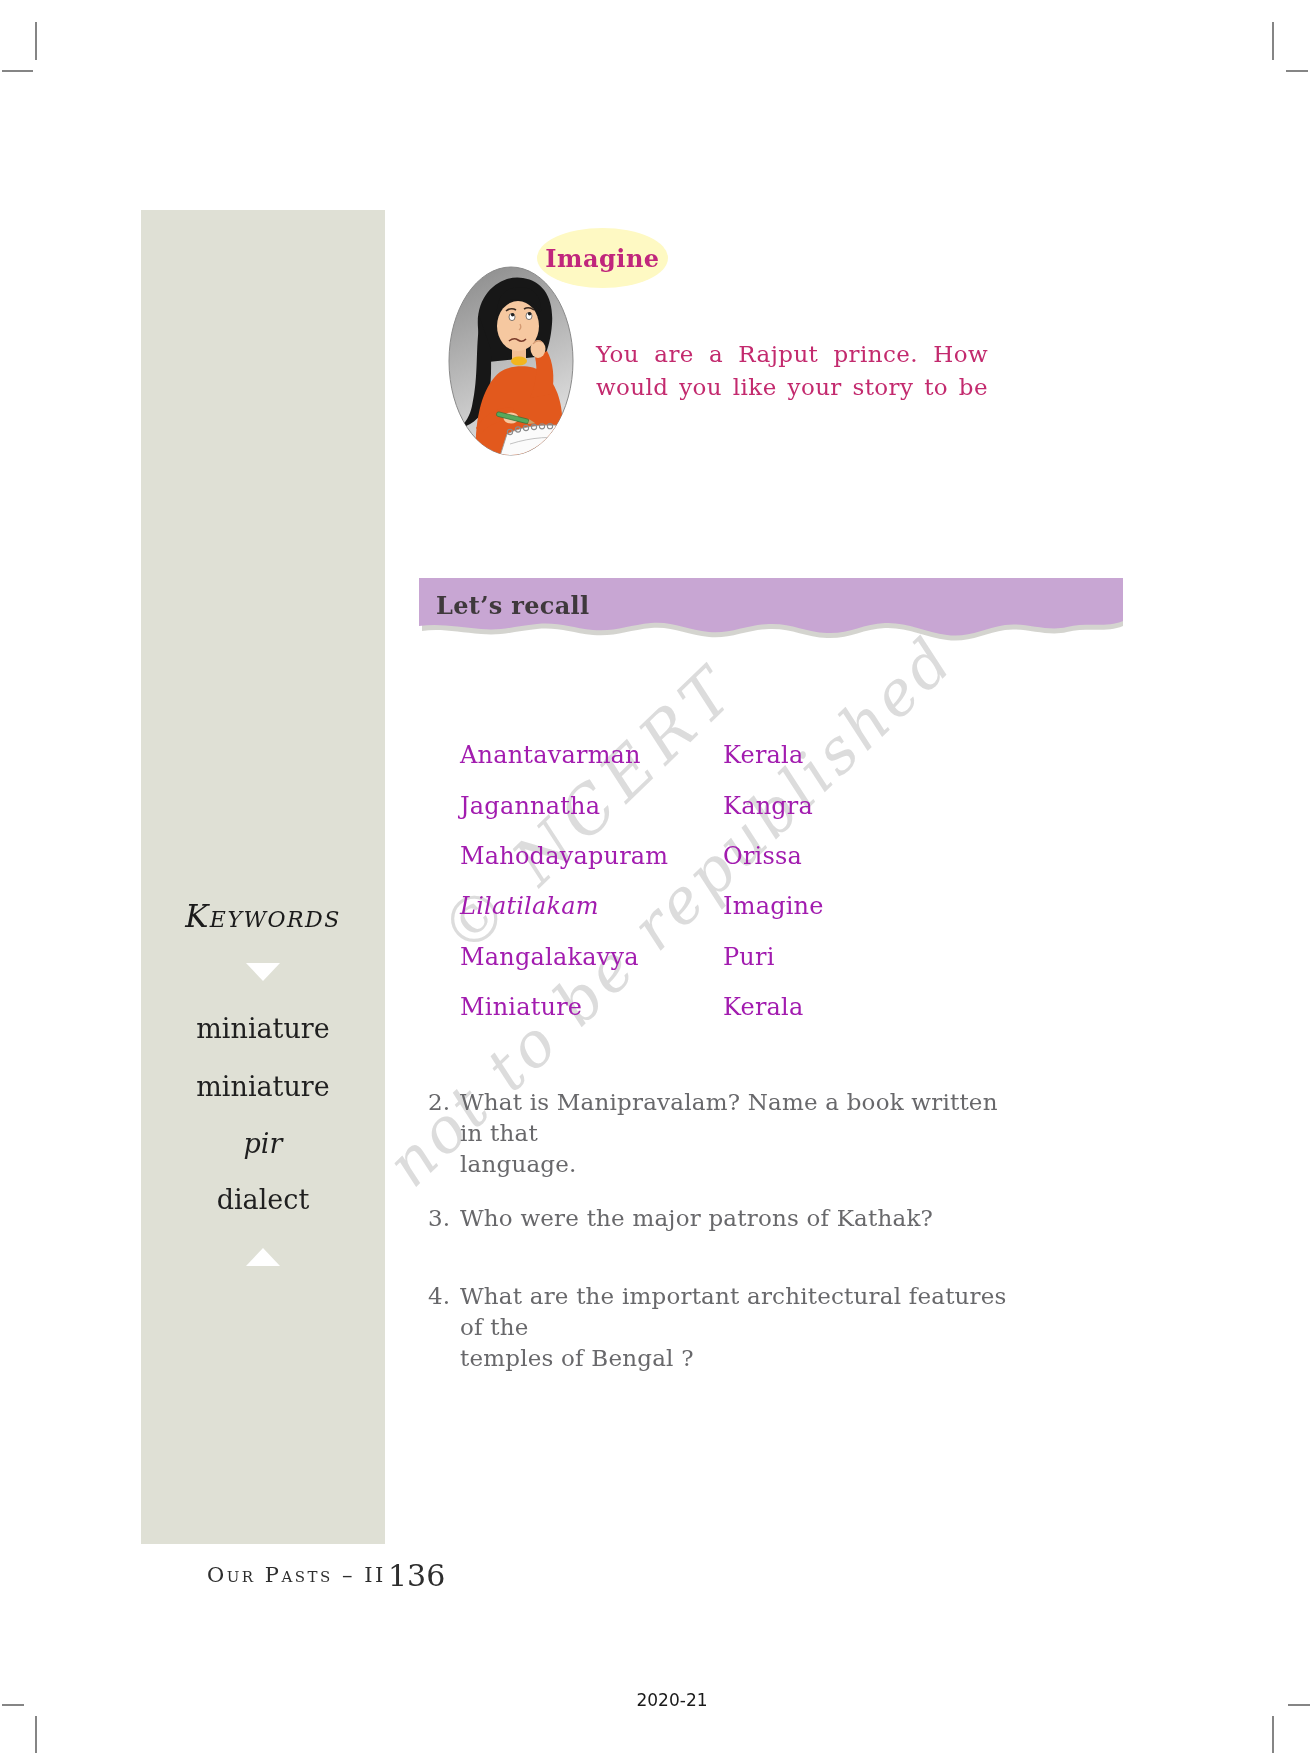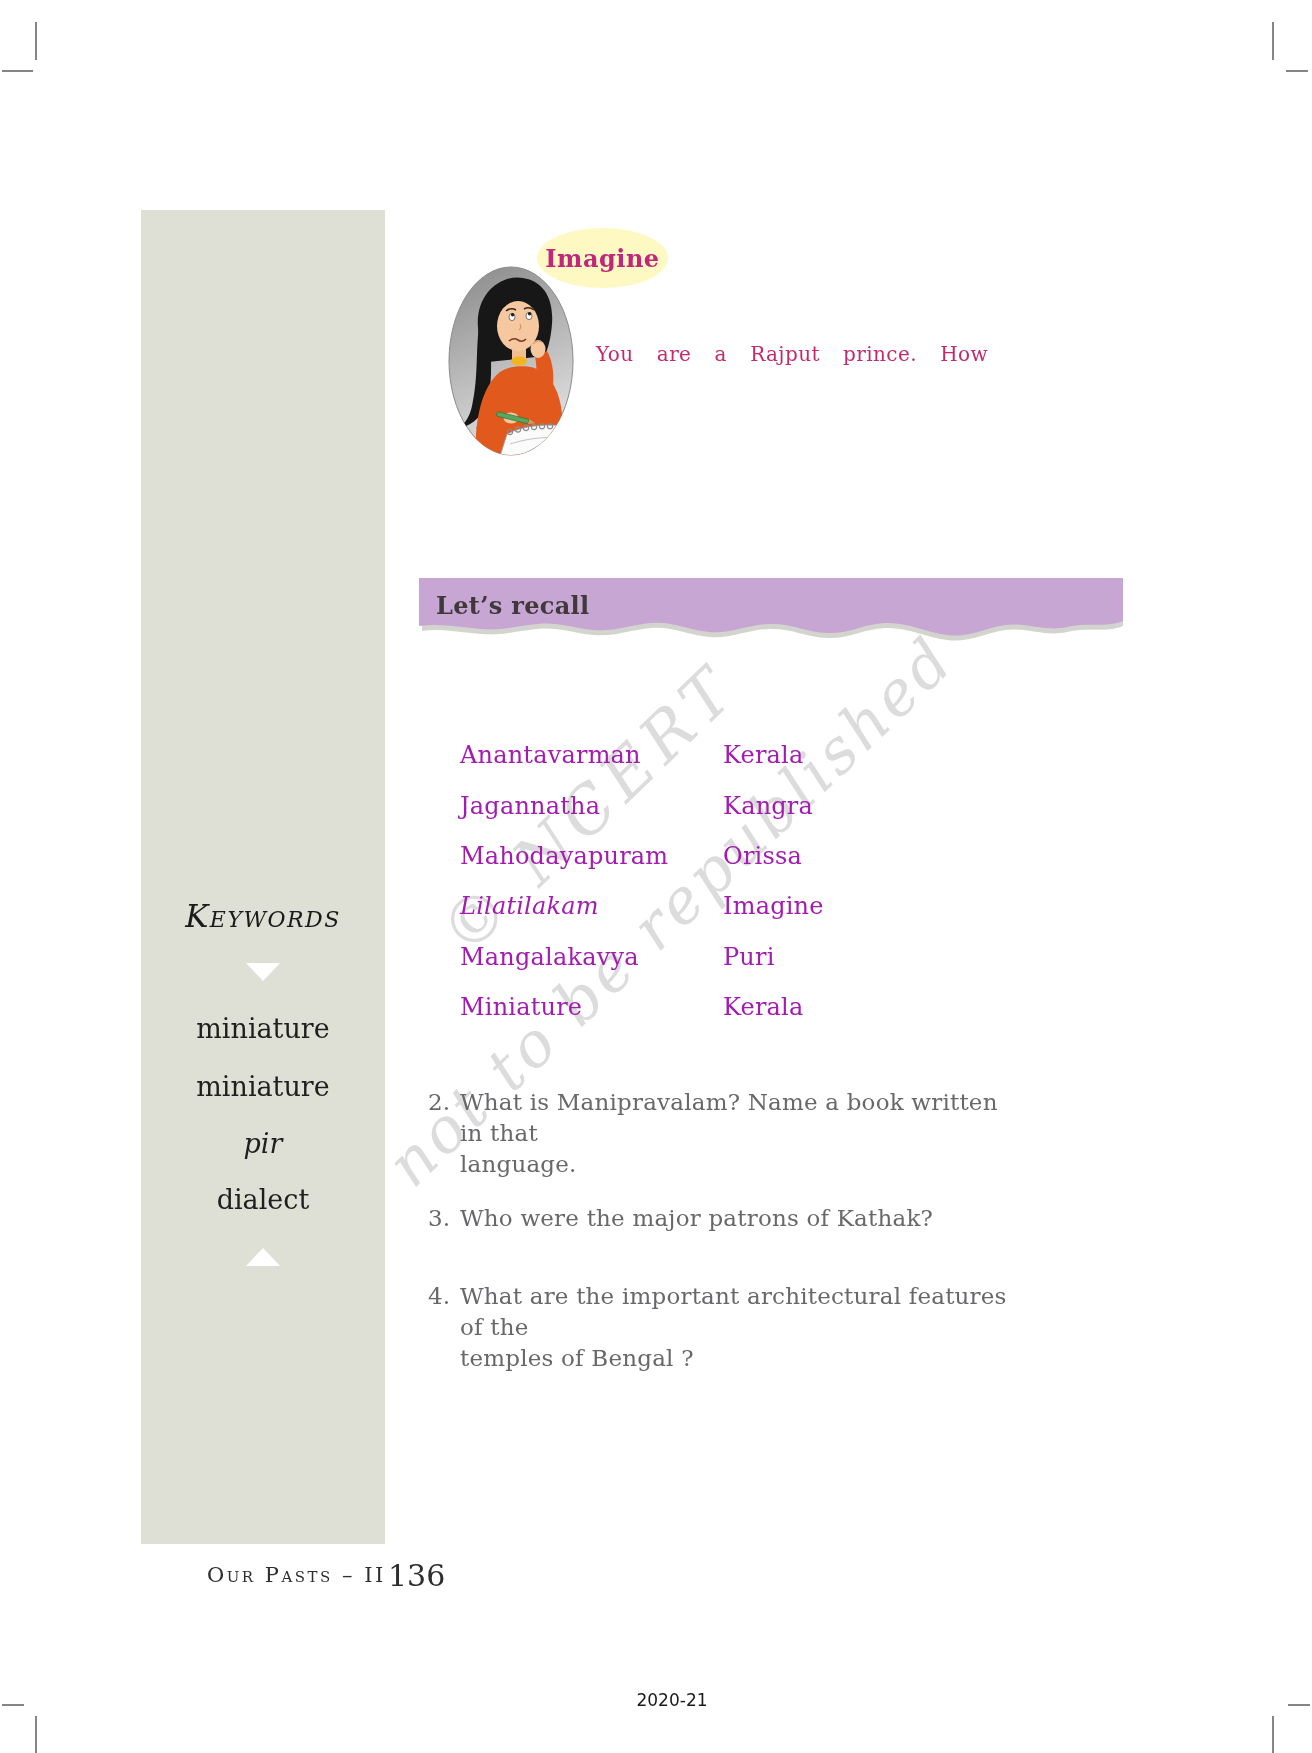--- a/index.html
+++ b/index.html
@@ -40,21 +40,21 @@
     position:absolute;left:537px;top:228px;width:131px;height:60px;
     background:#fef9c3;border-radius:50%;z-index:3;
     display:flex;align-items:center;justify-content:center;
   }
   .imagine-bubble span{
     font-size:24px;font-weight:bold;color:#c0267c;letter-spacing:.5px;
   }
   .illustration{position:absolute;left:448px;top:266px;width:126px;height:190px;z-index:2;}
   .imagine-prompt{
     position:absolute;left:596px;top:338px;width:392px;z-index:2;
-    font-size:20px;line-height:33px;color:#c32a6e;letter-spacing:.4px;
+    font-size:23px;line-height:33px;color:#c32a6e;letter-spacing:.4px;
   }
   .imagine-prompt .justify{text-align:justify;text-align-last:justify;}
   
   .banner{position:absolute;left:419px;top:578px;width:704px;height:72px;z-index:3;}
   .banner-label{
     position:absolute;left:436px;top:591px;z-index:4;
     font-size:24px;font-weight:bold;color:#3f393c;letter-spacing:.3px;
   }
   
   .question{
@@ -173,20 +173,21 @@
           <circle cx="86" cy="161" r="2.6"></circle>
         <circle cx="94" cy="160.3" r="2.6"></circle>
           <circle cx="102" cy="160.2" r="2.6"></circle>
       </g>
       <path d="M62,178 C84,171 104,170 124,173" stroke="#c2c2c2" stroke-width="1" fill="none"></path>
     </g>
   </svg>
 
   <div class="imagine-prompt">
     <div class="justify">You are a Rajput prince. How</div>
+    <div class="justify">would you like your story to be</div>
   </div>
 
   <svg class="banner" viewBox="0 0 704 72">
     <path d="M3,6 H704 V48 C688,55 668,49 648,54 C628,59 606,49 586,52 C566,55 550,65 528,62 C506,59 488,49 466,50 C444,51 430,61 408,60 C386,59 372,50 350,51 C328,52 312,61 290,59 C268,57 254,48 232,50 C210,52 196,59 174,57 C152,55 140,49 118,51 C96,53 84,58 62,56 C40,54 20,50 3,53 Z" fill="#cdcdc7" opacity="0.85"></path>
     <path d="M0,0 H704 V43 C688,50 668,44 648,49 C628,54 606,44 586,47 C566,50 550,60 528,57 C506,54 488,44 466,45 C444,46 430,56 408,55 C386,54 372,45 350,46 C328,47 312,56 290,54 C268,52 254,43 232,45 C210,47 196,54 174,52 C152,50 140,44 118,46 C96,48 84,53 62,51 C40,49 20,45 0,48 Z" fill="#c8a6d3"></path>
   </svg>
   <div class="banner-label">Let’s recall</div>
 
   <div class="question q1">
     <div class="q-num">1.</div>

